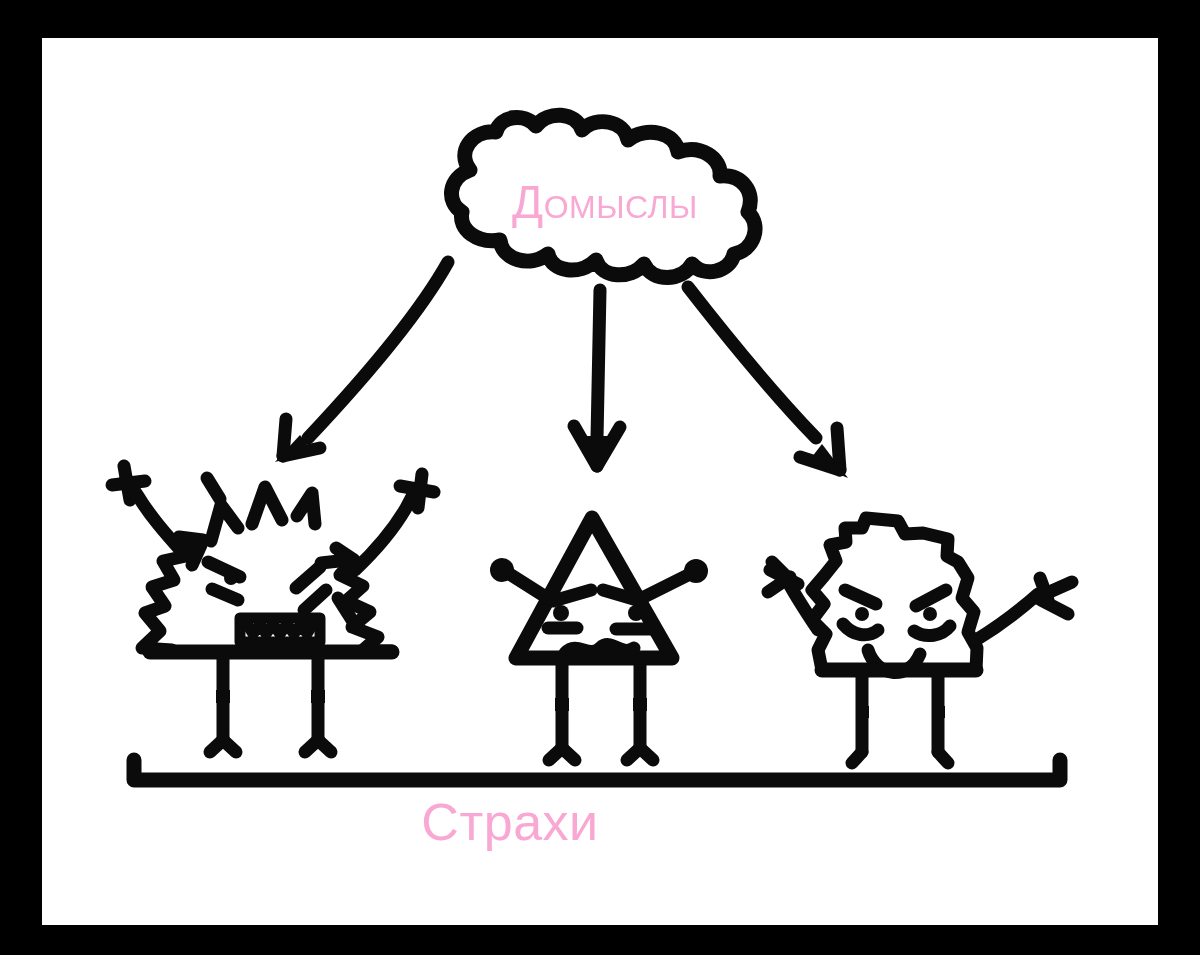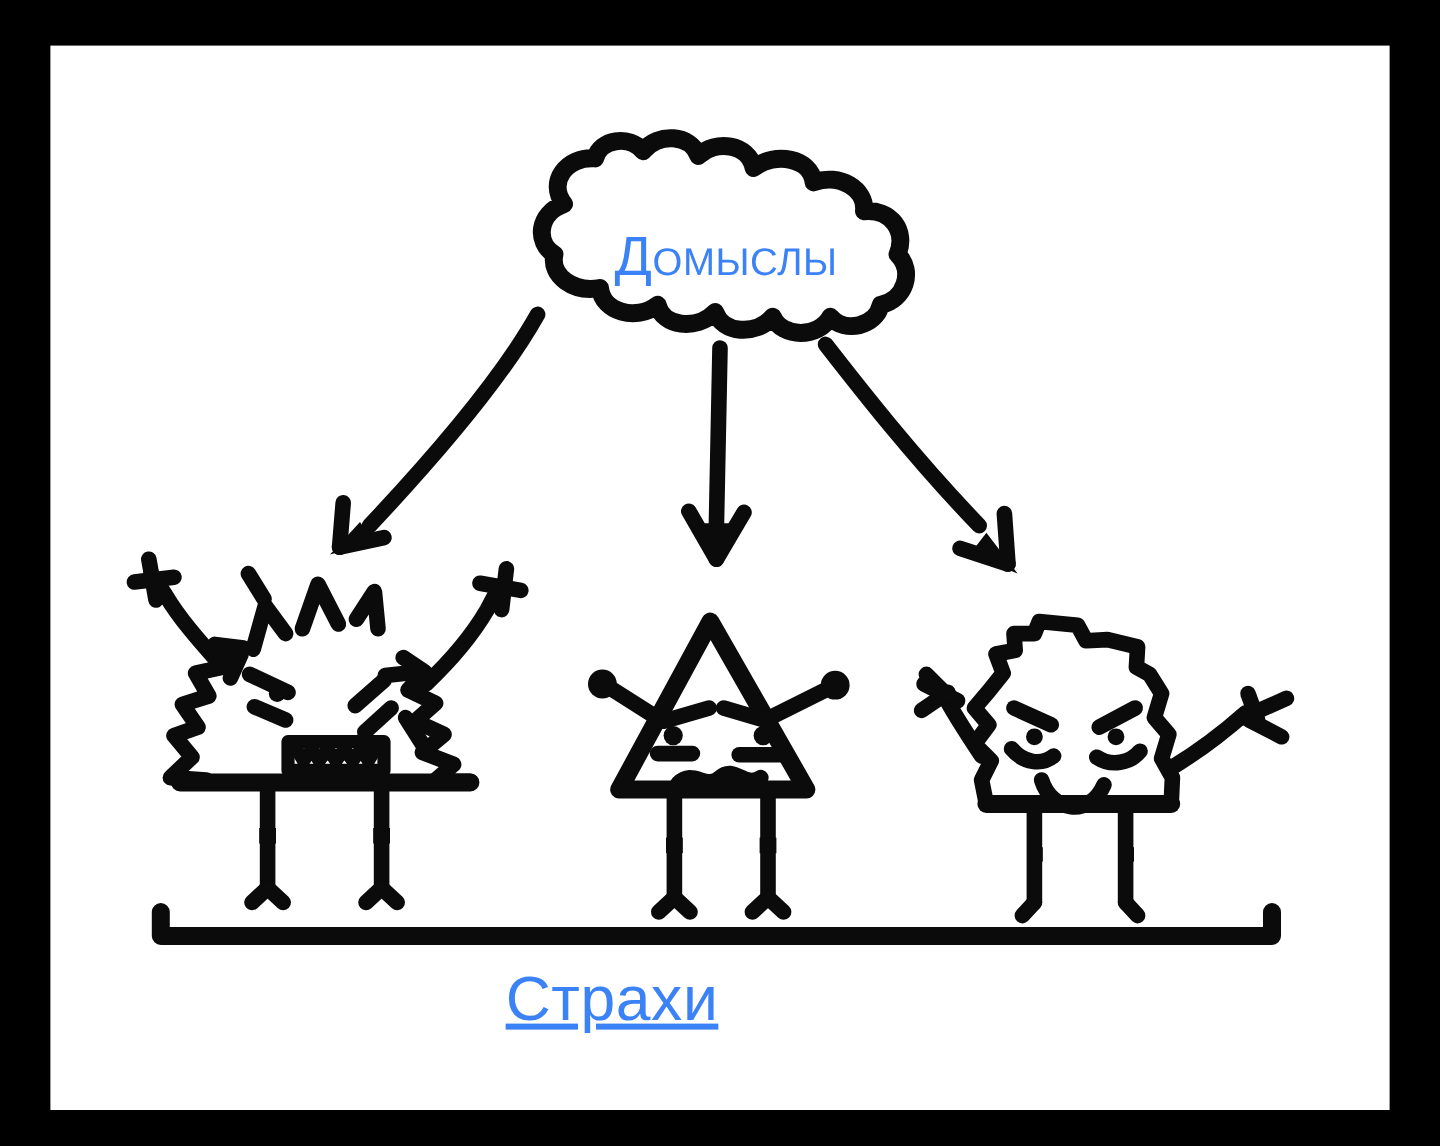--- a/index.html
+++ b/index.html
@@ -55,43 +55,41 @@
   }
   .ink-thick {
     fill: none;
     stroke: #0b0b0b;
     stroke-width: 15;
     stroke-linecap: round;
     stroke-linejoin: round;
   }
   .label-text {
     position: absolute;
-    color: #3b82f6;
+    color: #f9a8d4;
     white-space: nowrap;
     font-family: "Liberation Sans", sans-serif;
-    margin-top: 11px;
   }
   #cloud-label {
     left: 0;
     top: 175px;
     width: 1200px;
     text-align: center;
     font-size: 46px;
     letter-spacing: 0.5px;
     font-variant: small-caps;
     text-indent: 10px;
   }
   #baseline-label {
     left: 0;
     top: 792px;
     width: 1020px;
     text-align: center;
     font-size: 52px;
     letter-spacing: 0.5px;
-    text-decoration: underline;
   }
 </style>
 </head>
 <body>
 
 <div id="frame">
 
   <div id="canvas-area"></div>
 
   <svg id="doodle-svg" viewBox="0 0 1200 955">

